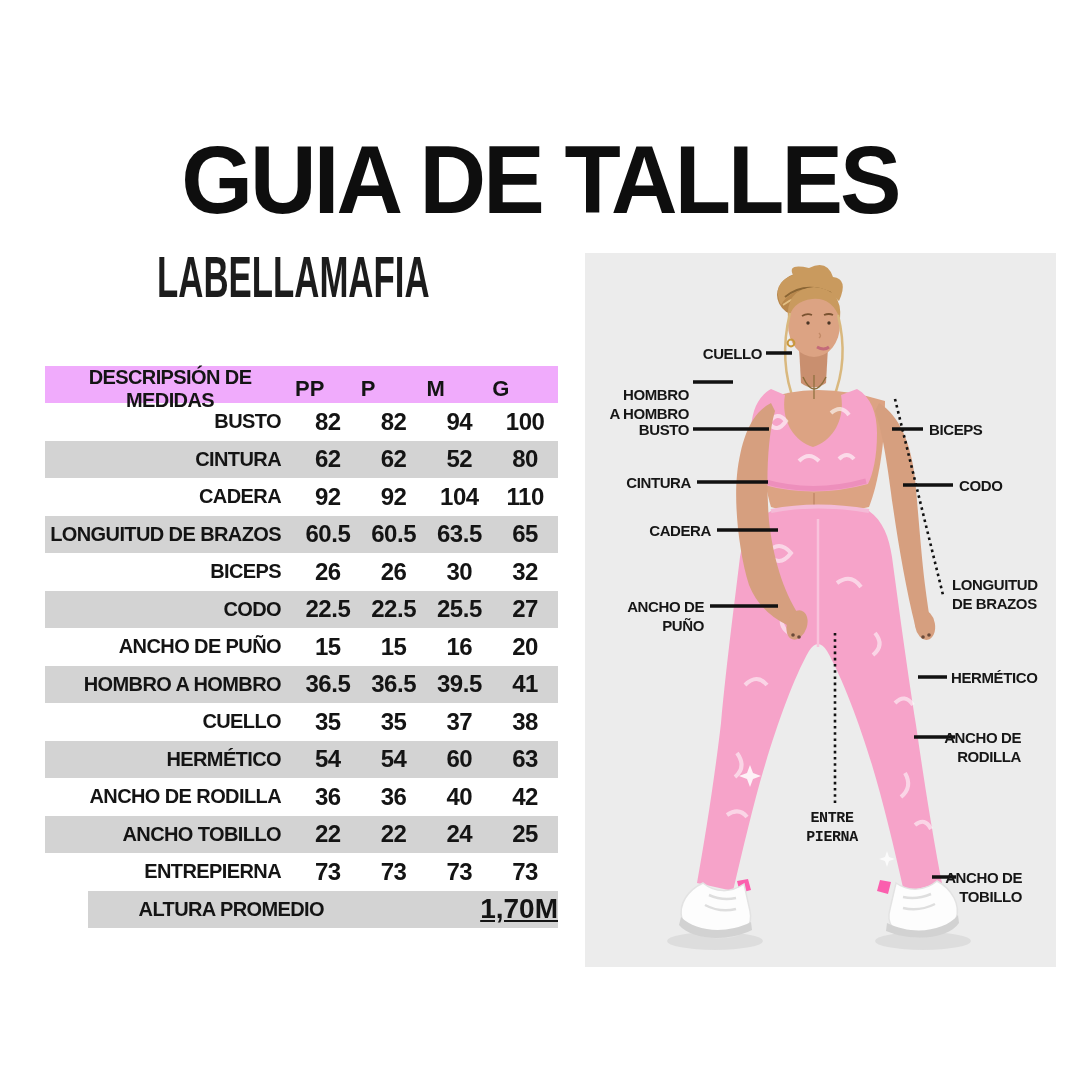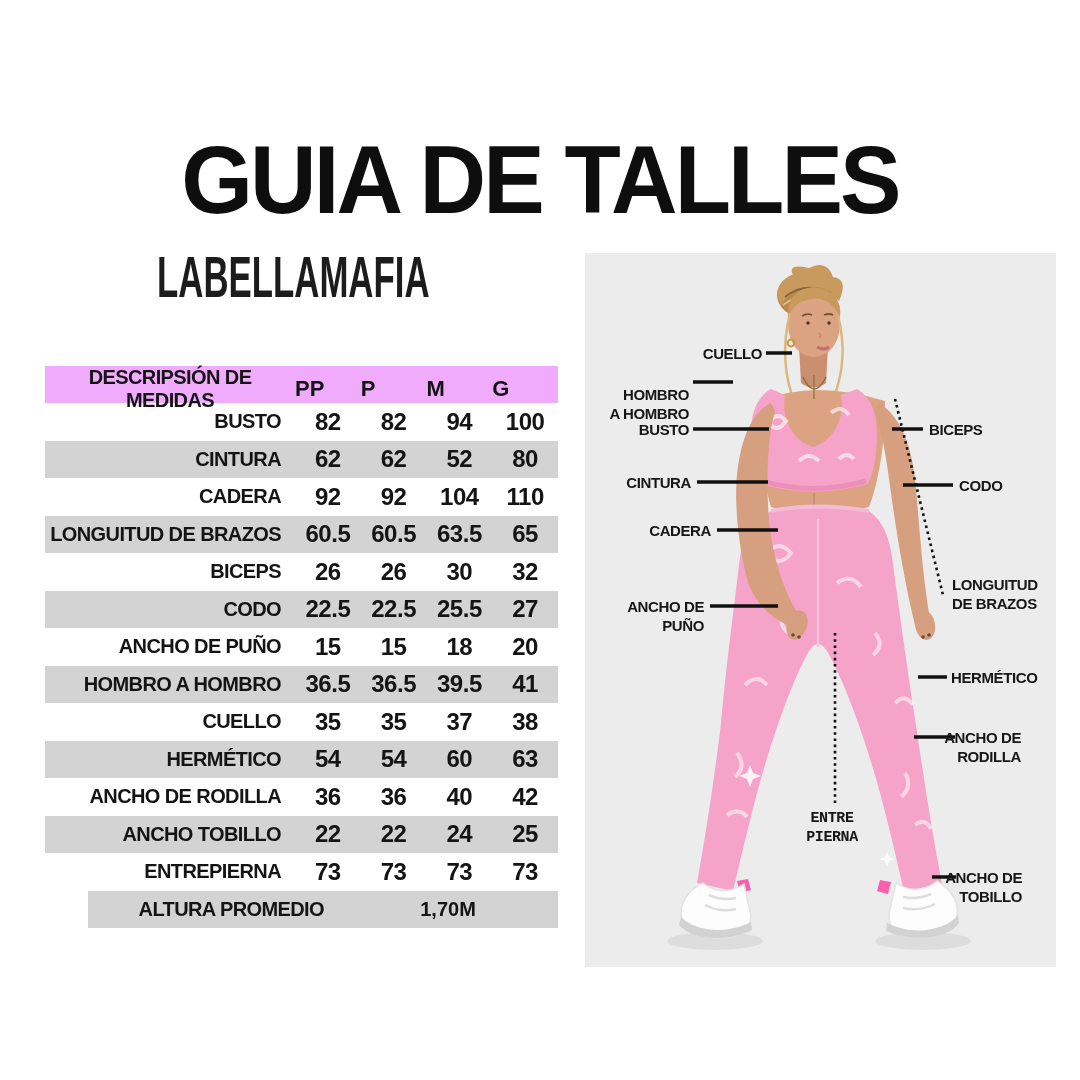--- a/index.html
+++ b/index.html
@@ -30,21 +30,21 @@
   .t-head .desc{ text-align:center; font-size:20px; font-weight:700; letter-spacing:-0.6px; }
   .t-head .size{ text-align:left; font-size:22px; font-weight:700; }
   .t-row{
     display:grid; grid-template-columns:250px 1fr 1fr 1fr 1fr;
     height:37.5px; align-items:center; background:#ffffff;
   }
   .t-row.alt{ background:#D3D3D3; }
   .t-row .label{ text-align:right; padding-right:14px; font-size:20px; font-weight:700; letter-spacing:-0.6px; white-space:nowrap; }
   .t-row .val{ text-align:center; font-size:24px; font-weight:700; letter-spacing:-0.5px; }
   .t-row.footer{ grid-template-columns:250px 1fr;margin-left:43px; }
-  .t-row.footer .fval{ text-align:center; font-size:20px; font-weight:700; }
+  .t-row.footer .fval{ text-align:right; font-size:28px; font-weight:700;text-decoration:underline; }
 
   
   .photo{
     position:absolute; left:585px; top:253px; width:471px; height:714px;
     background:#ECECEC; overflow:hidden;
   }
   .photo svg{ position:absolute; left:0; top:0; width:471px; height:714px; }
 
   .callout{
     position:absolute; color:#161616; font-size:15px; line-height:19px;
@@ -126,21 +126,21 @@
       <div class="label">CODO</div>
       <div class="val">22.5</div>
       <div class="val">22.5</div>
       <div class="val">25.5</div>
       <div class="val">27</div>
     </div>
     <div class="t-row">
       <div class="label">ANCHO DE PUÑO</div>
       <div class="val">15</div>
       <div class="val">15</div>
-      <div class="val">18</div>
+      <div class="val">16</div>
       <div class="val">20</div>
     </div>
     <div class="t-row alt">
       <div class="label">HOMBRO A HOMBRO</div>
       <div class="val">36.5</div>
       <div class="val">36.5</div>
       <div class="val">39.5</div>
       <div class="val">41</div>
     </div>
     <div class="t-row">

